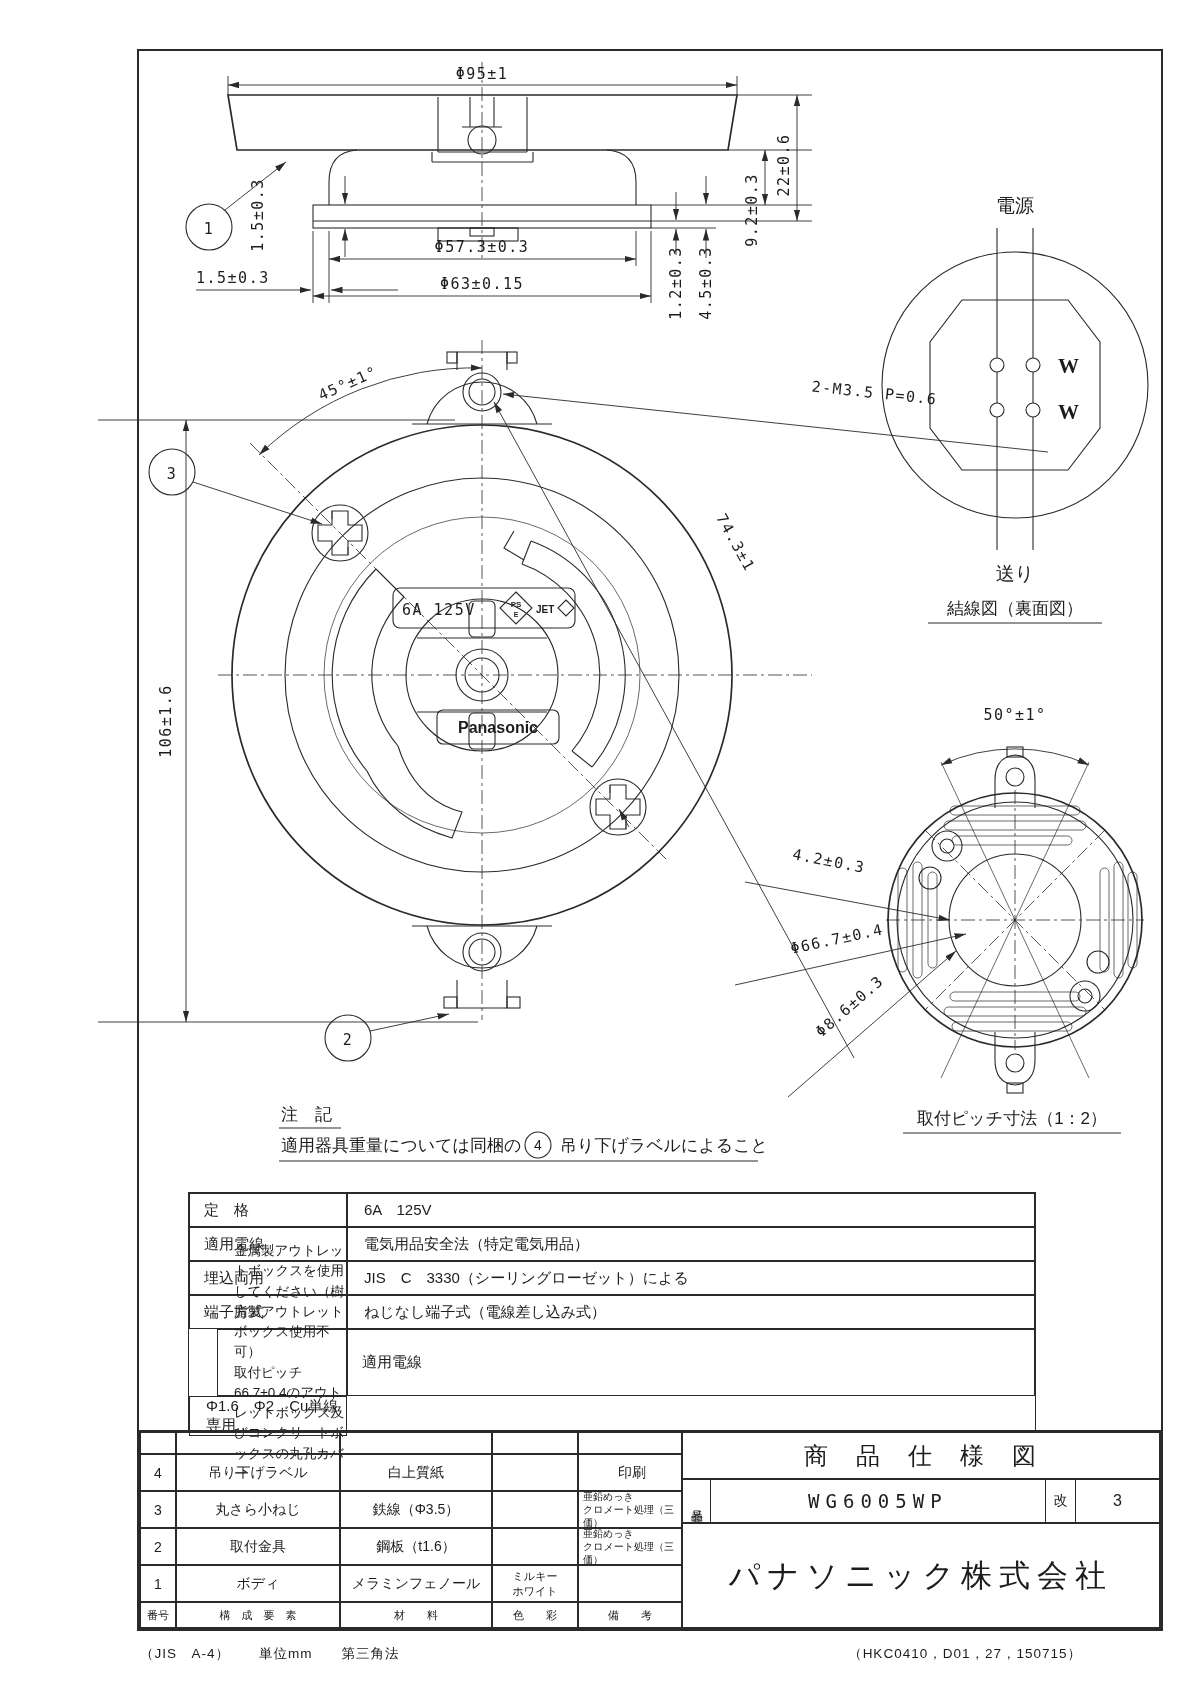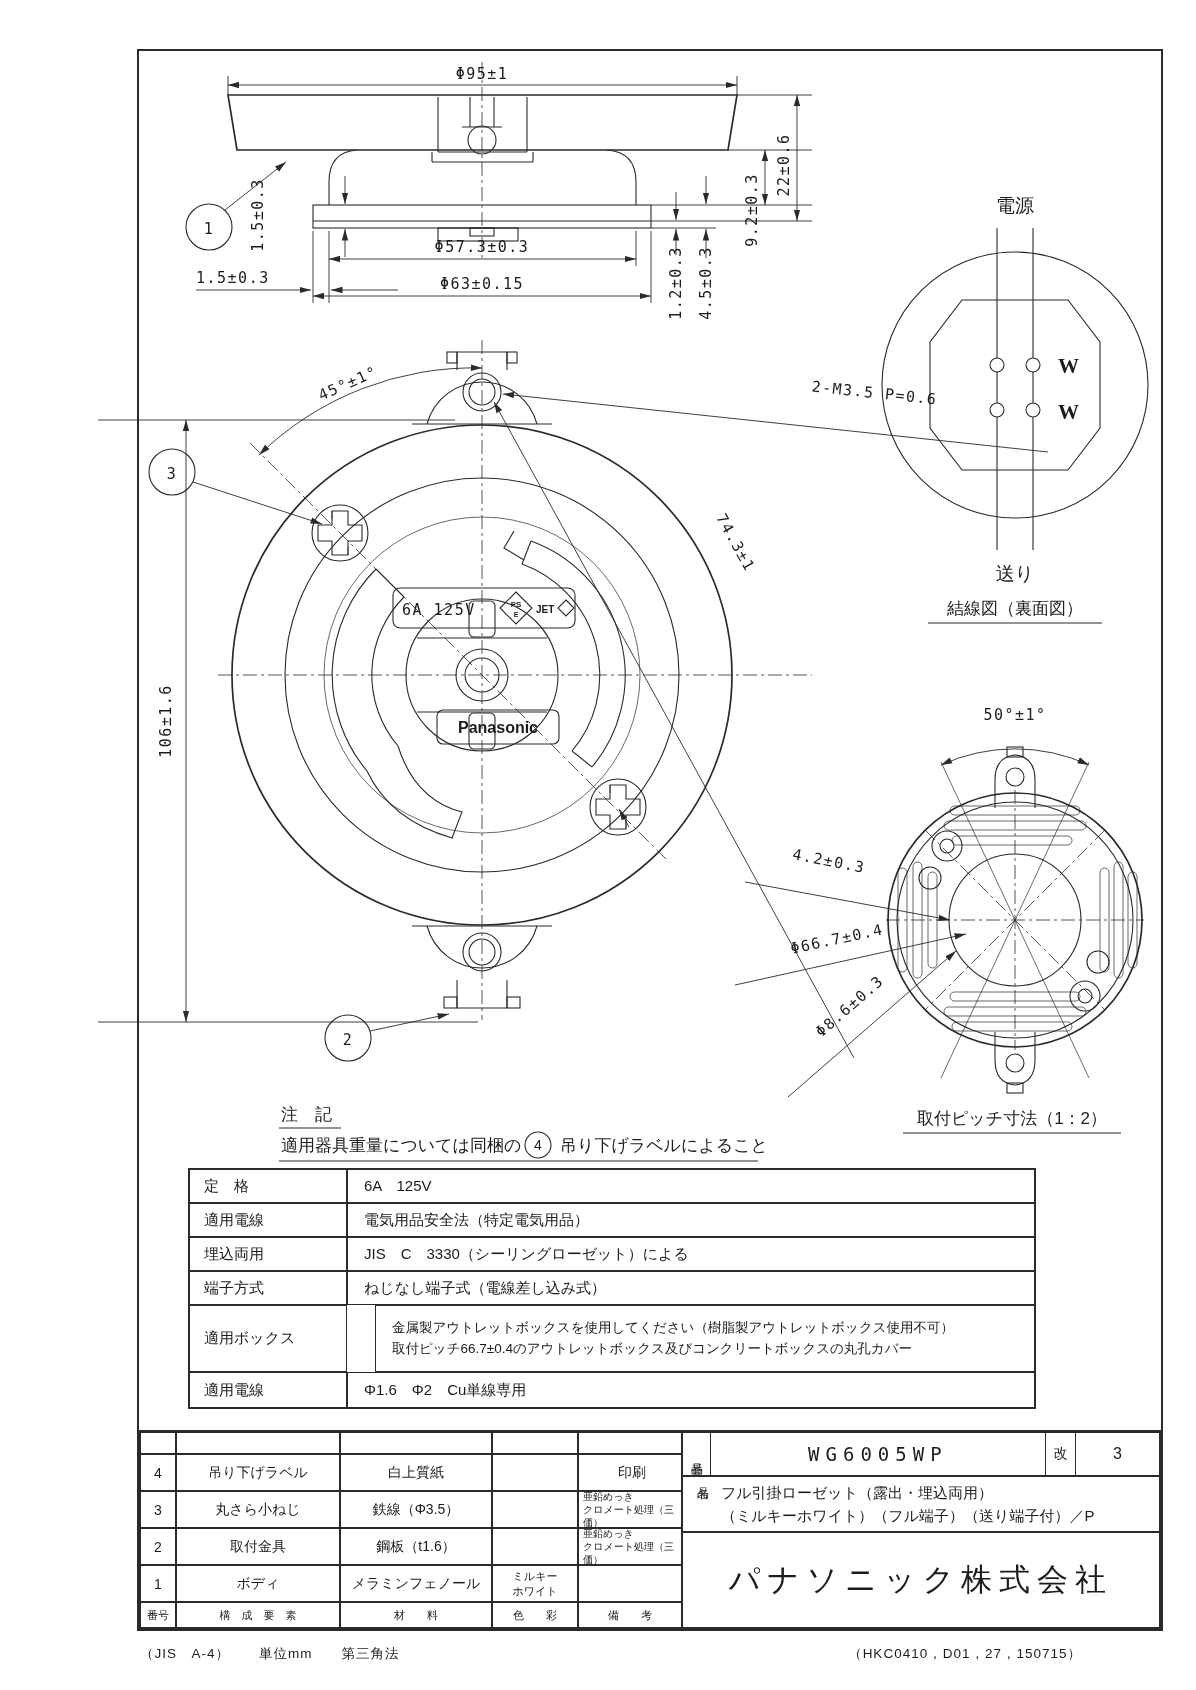--- a/index.html
+++ b/index.html
@@ -10,21 +10,21 @@
   .dt{font-family:"DejaVu Sans Mono","Liberation Mono",monospace;font-size:15px;letter-spacing:1.5px;}
   .jt{font-family:"Liberation Sans","DejaVu Sans",sans-serif;}
   .serifW{font-family:"Liberation Serif","DejaVu Serif",serif;font-weight:bold;font-size:21px;}
   .ln{stroke:#2a2a2a;stroke-width:1.1;fill:none;}
   .lnb{stroke:#2a2a2a;stroke-width:1.7;fill:none;}
   .thin{stroke:#2a2a2a;stroke-width:0.7;fill:none;}
   .cl{stroke:#2a2a2a;stroke-width:0.8;fill:none;stroke-dasharray:14 4 3 4;}
   .dim{stroke:#2a2a2a;stroke-width:0.9;fill:none;}
   
   .abs{position:absolute;box-sizing:border-box;}
-  .spec{left:188px;top:1168px;width:848px;height:241px;border:1.6px solid #2a2a2a;
+  .spec{left:188px;top:1192px;width:848px;height:241px;border:1.6px solid #2a2a2a;
         display:grid;grid-template-columns:158px 1fr;grid-template-rows:34px 34px 34px 34px 67px 1fr;}
   .spec>div{border:0.7px solid #2a2a2a;display:flex;align-items:center;font-size:15px;box-sizing:border-box;}
   .spec .lbl{padding-left:14px;}
   .spec .val{padding-left:16px;}
   .spec .val2{flex-direction:column;align-items:flex-start;justify-content:center;font-size:13.5px;line-height:1.5;margin-left:28px;}
   .tb{left:138px;top:1430px;width:1024px;height:200px;border:2px solid #2a2a2a;display:flex;}
   .tb *{box-sizing:border-box;}
   .tb-left{width:544px;display:grid;grid-template-columns:36px 164px 152px 86px 1fr;
            grid-template-rows:22px 37px 37px 37px 37px 1fr;}
   .tb-left>div{border:0.7px solid #2a2a2a;display:flex;align-items:center;justify-content:center;
@@ -317,21 +317,20 @@
 
 <div class="abs spec">
   <div class="lbl">定　格</div>
   <div class="val">6A　125V</div>
   <div class="lbl">適用電線</div>
   <div class="val">電気用品安全法（特定電気用品）</div>
   <div class="lbl">埋込両用</div>
   <div class="val">JIS　C　3330（シーリングローゼット）による</div>
   <div class="lbl">端子方式</div>
   <div class="val">ねじなし端子式（電線差し込み式）</div>
-  <div class="lbl">適用ボックス</div>
   <div class="val val2">
     <div>金属製アウトレットボックスを使用してください（樹脂製アウトレットボックス使用不可）</div>
     <div>取付ピッチ66.7±0.4のアウトレットボックス及びコンクリートボックスの丸孔カバー</div>
   </div>
   <div class="lbl">適用電線</div>
   <div class="val">Φ1.6　Φ2　Cu単線専用</div>
 </div>
 
 <div class="abs tb">
   <div class="tb-left">
@@ -369,30 +368,24 @@
     <div class="rem"></div>
 
     <div class="hdr">番号</div>
     <div class="hdr">構　成　要　素</div>
     <div class="hdr">材　　料</div>
     <div class="hdr">色　　彩</div>
     <div class="hdr">備　　考</div>
   </div>
 
   <div class="tb-right">
+    <div class="doc-title">商　品　仕　様　図</div>
     <div class="row-no">
       <div class="vlabel">品番</div>
       <div class="pn">WG6005WP</div>
       <div class="rev-l">改</div>
       <div class="rev-v">3</div>
     </div>
-    <div class="row-name">
-      <div class="vlabel">品名</div>
-      <div class="name-txt">
-        <div>フル引掛ローゼット（露出・埋込両用）</div>
-        <div>（ミルキーホワイト）（フル端子）（送り端子付）／P</div>
-      </div>
-    </div>
     <div class="company">パナソニック株式会社</div>
   </div>
 </div>
 
 </div>
 
 </body></html>

